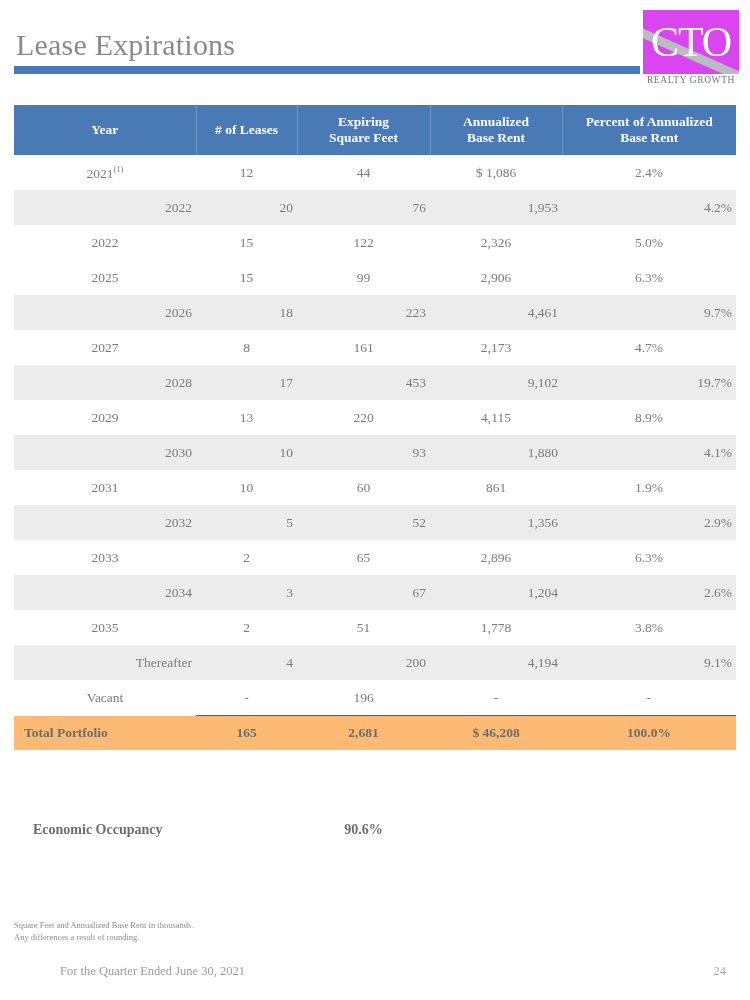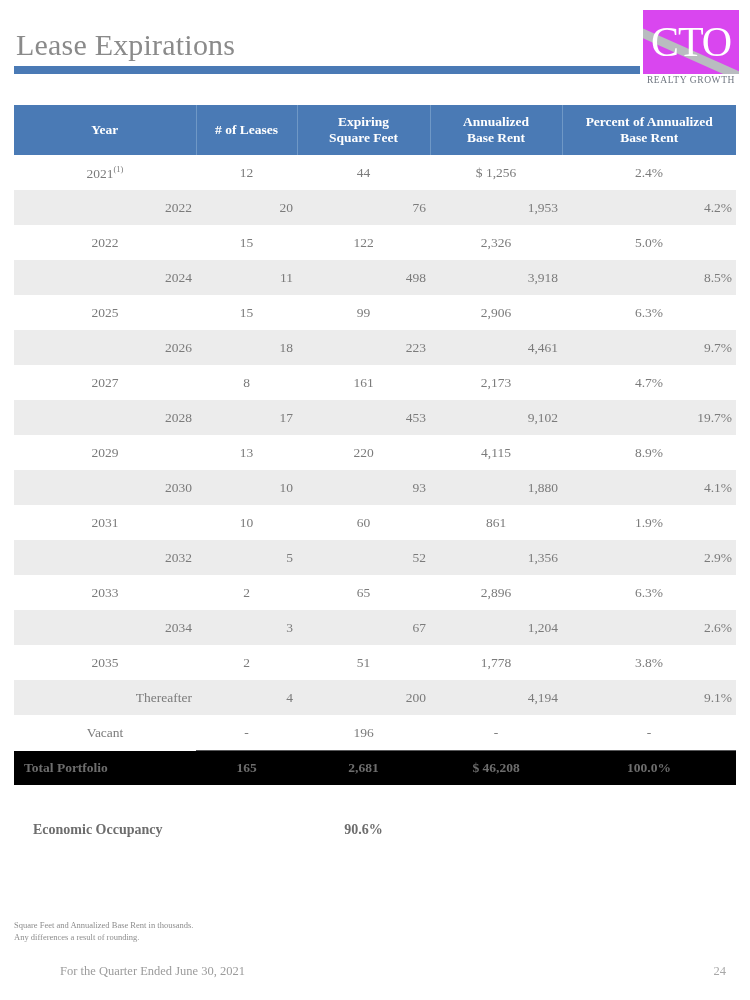--- a/index.html
+++ b/index.html
@@ -121,21 +121,21 @@
     font-size: 13.5px;
     color: #7b7b7b;
     text-align: center;
     height: 35px;
     padding: 0 4px;
     font-family: "Liberation Serif", "DejaVu Serif", serif;
   }
   .lease-table tbody tr.alt td { background: #ececec; text-align: right; }
 
   .lease-table tbody tr.total td {
-    background: #000000;
+    background: #fdba74;
     color: #6d6d6d;
     font-weight: bold;
     height: 34px;
   }
   .lease-table tbody tr.total td.year-cell {
     text-align: left;
     padding-left: 10px;
   }
   .lease-table tbody tr.total td.ruled {
     border-top: 1.5px solid #59595b;
@@ -249,43 +249,36 @@
         <span>Percent of Annualized</span><br>
         <span>Base Rent</span>
       </th>
     </tr>
   </thead>
   <tbody id="table-body">
       <tr>
         <td>2021<sup class="fn">(1)</sup></td>
         <td>12</td>
         <td>44</td>
-        <td>$  1,256</td>
+        <td>$  1,086</td>
         <td>2.4%</td>
       </tr>
       <tr class="alt">
         <td>2022</td>
         <td>20</td>
         <td>76</td>
         <td>1,953</td>
         <td>4.2%</td>
       </tr>
       <tr>
         <td>2022</td>
         <td>15</td>
         <td>122</td>
         <td>2,326</td>
         <td>5.0%</td>
-      </tr>
-      <tr class="alt">
-        <td>2024</td>
-        <td>11</td>
-        <td>498</td>
-        <td>3,918</td>
-        <td>8.5%</td>
       </tr>
       <tr>
         <td>2025</td>
         <td>15</td>
         <td>99</td>
         <td>2,906</td>
         <td>6.3%</td>
       </tr>
       <tr class="alt">
         <td>2026</td>

